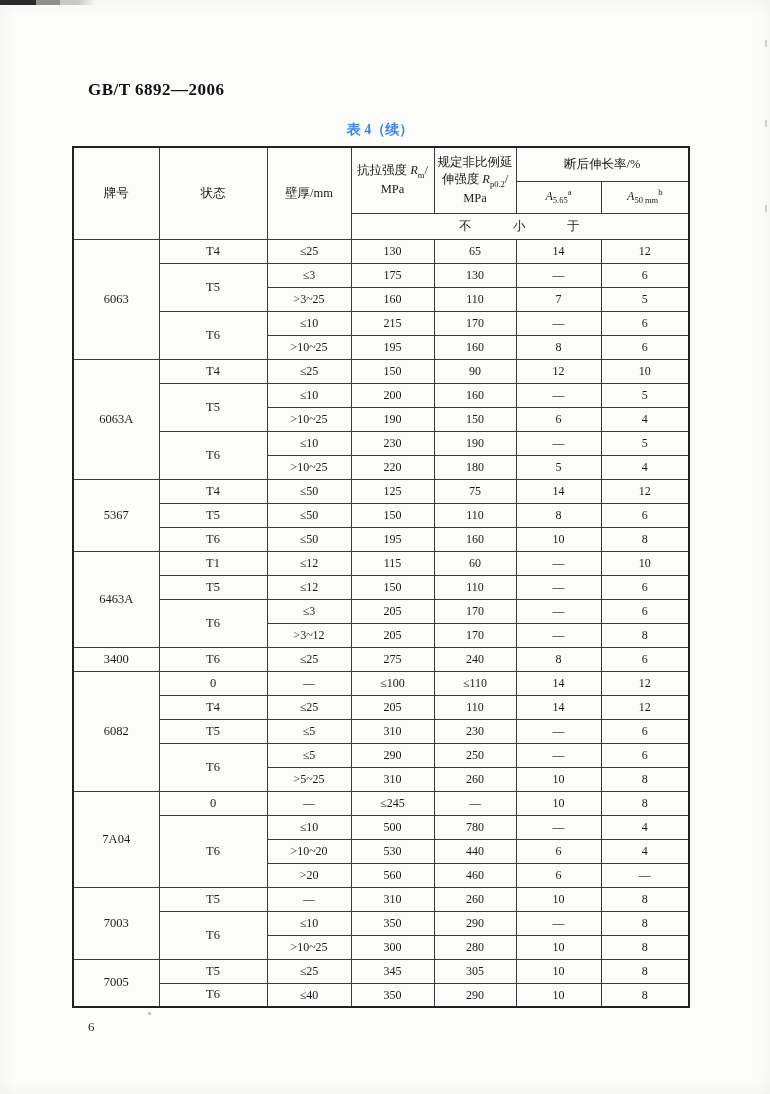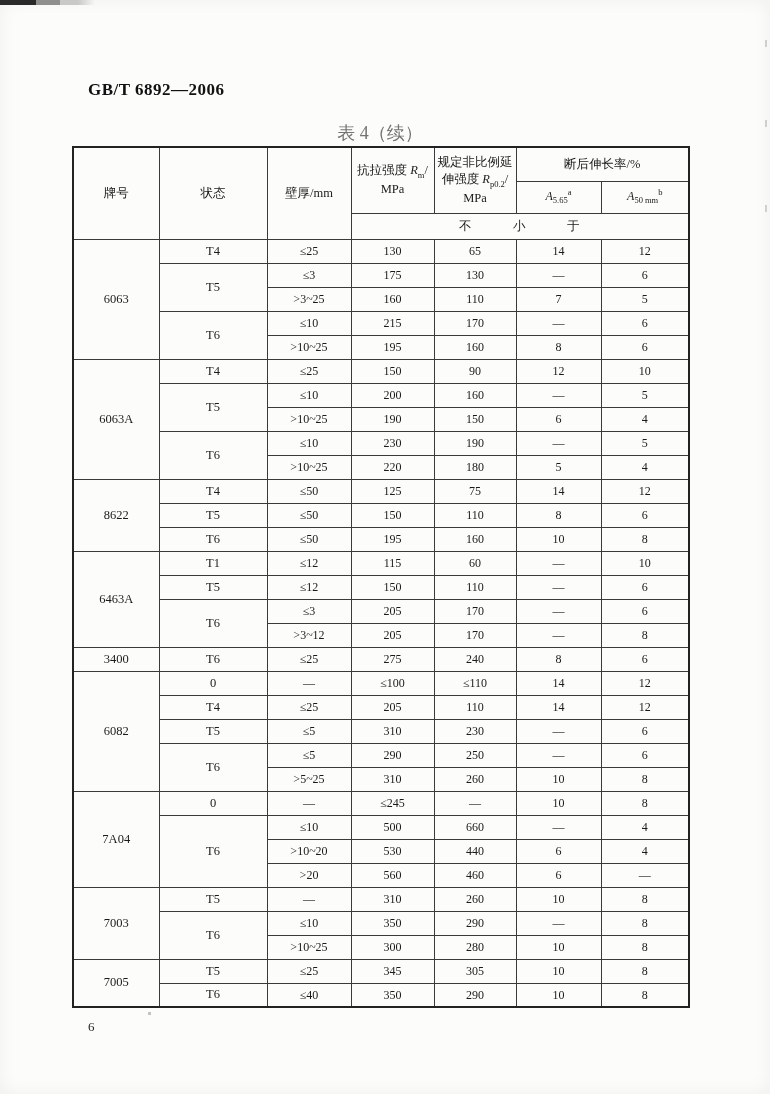--- a/index.html
+++ b/index.html
@@ -22,21 +22,21 @@
     background:linear-gradient(to right,#2a2a2a 0 36px,#8f8f8d 36px 60px,#c9c9c7 60px 78px,rgba(201,201,199,0) 95px);
   }
   .scan-dash { position:absolute; background:#c4c4c1; }
   .edge-mark { position:absolute; right:3px; width:2px; height:7px; background:#cfcfcc; }
   .doc-header {
     position:absolute; left:88px; top:80px;
     font-size:17px; font-weight:bold; letter-spacing:0.5px; color:#111;
   }
   .table-title {
     position:absolute; left:72px; top:121px; width:616px;
-    text-align:center; font-size:18px; font-weight:normal; color:#737373;
+    text-align:center; font-size:14px; font-weight:bold; color:#3b82f6;
   }
   table.spec {
     position:absolute; left:72px; top:146px;
     width:616px; table-layout:fixed;
     border-collapse:collapse;
     border:2px solid #222;
     font-size:12px;
   }
   table.spec th, table.spec td {
     border:1px solid #3a3a3a;
@@ -186,21 +186,21 @@
           <td>5</td>
         </tr>
         <tr>
           <td>&gt;10~25</td>
           <td>220</td>
           <td>180</td>
           <td>5</td>
           <td>4</td>
         </tr>
         <tr>
-          <td class="grade-cell" rowspan="3">8622</td>
+          <td class="grade-cell" rowspan="3">5367</td>
           <td class="temper-cell" rowspan="1">T4</td>
           <td>≤50</td>
           <td>125</td>
           <td>75</td>
           <td>14</td>
           <td>12</td>
         </tr>
         <tr>
           <td class="temper-cell" rowspan="1">T5</td>
           <td>≤50</td>
@@ -304,21 +304,21 @@
           <td>—</td>
           <td>≤245</td>
           <td>—</td>
           <td>10</td>
           <td>8</td>
         </tr>
         <tr>
           <td class="temper-cell" rowspan="3">T6</td>
           <td>≤10</td>
           <td>500</td>
-          <td>660</td>
+          <td>780</td>
           <td>—</td>
           <td>4</td>
         </tr>
         <tr>
           <td>&gt;10~20</td>
           <td>530</td>
           <td>440</td>
           <td>6</td>
           <td>4</td>
         </tr>

